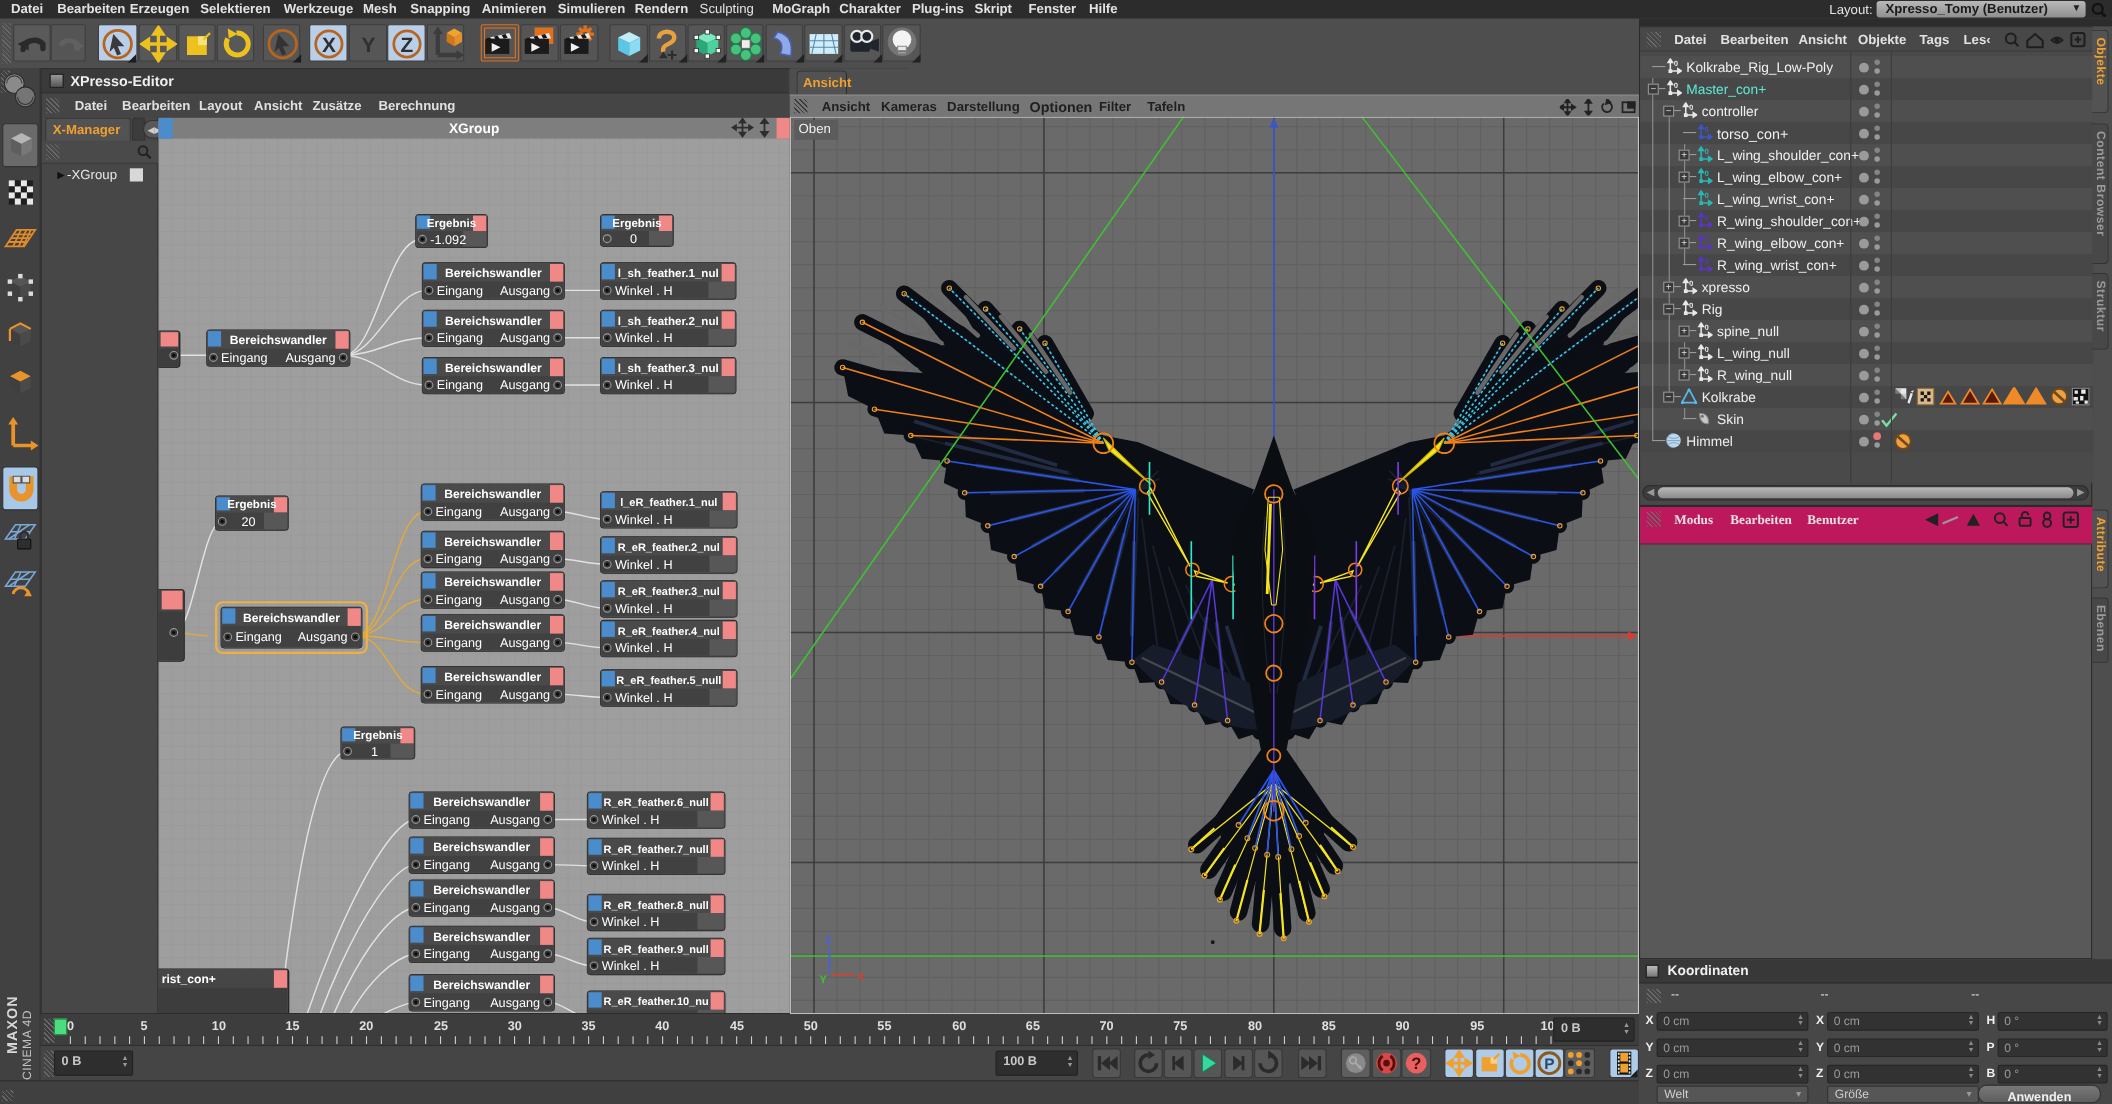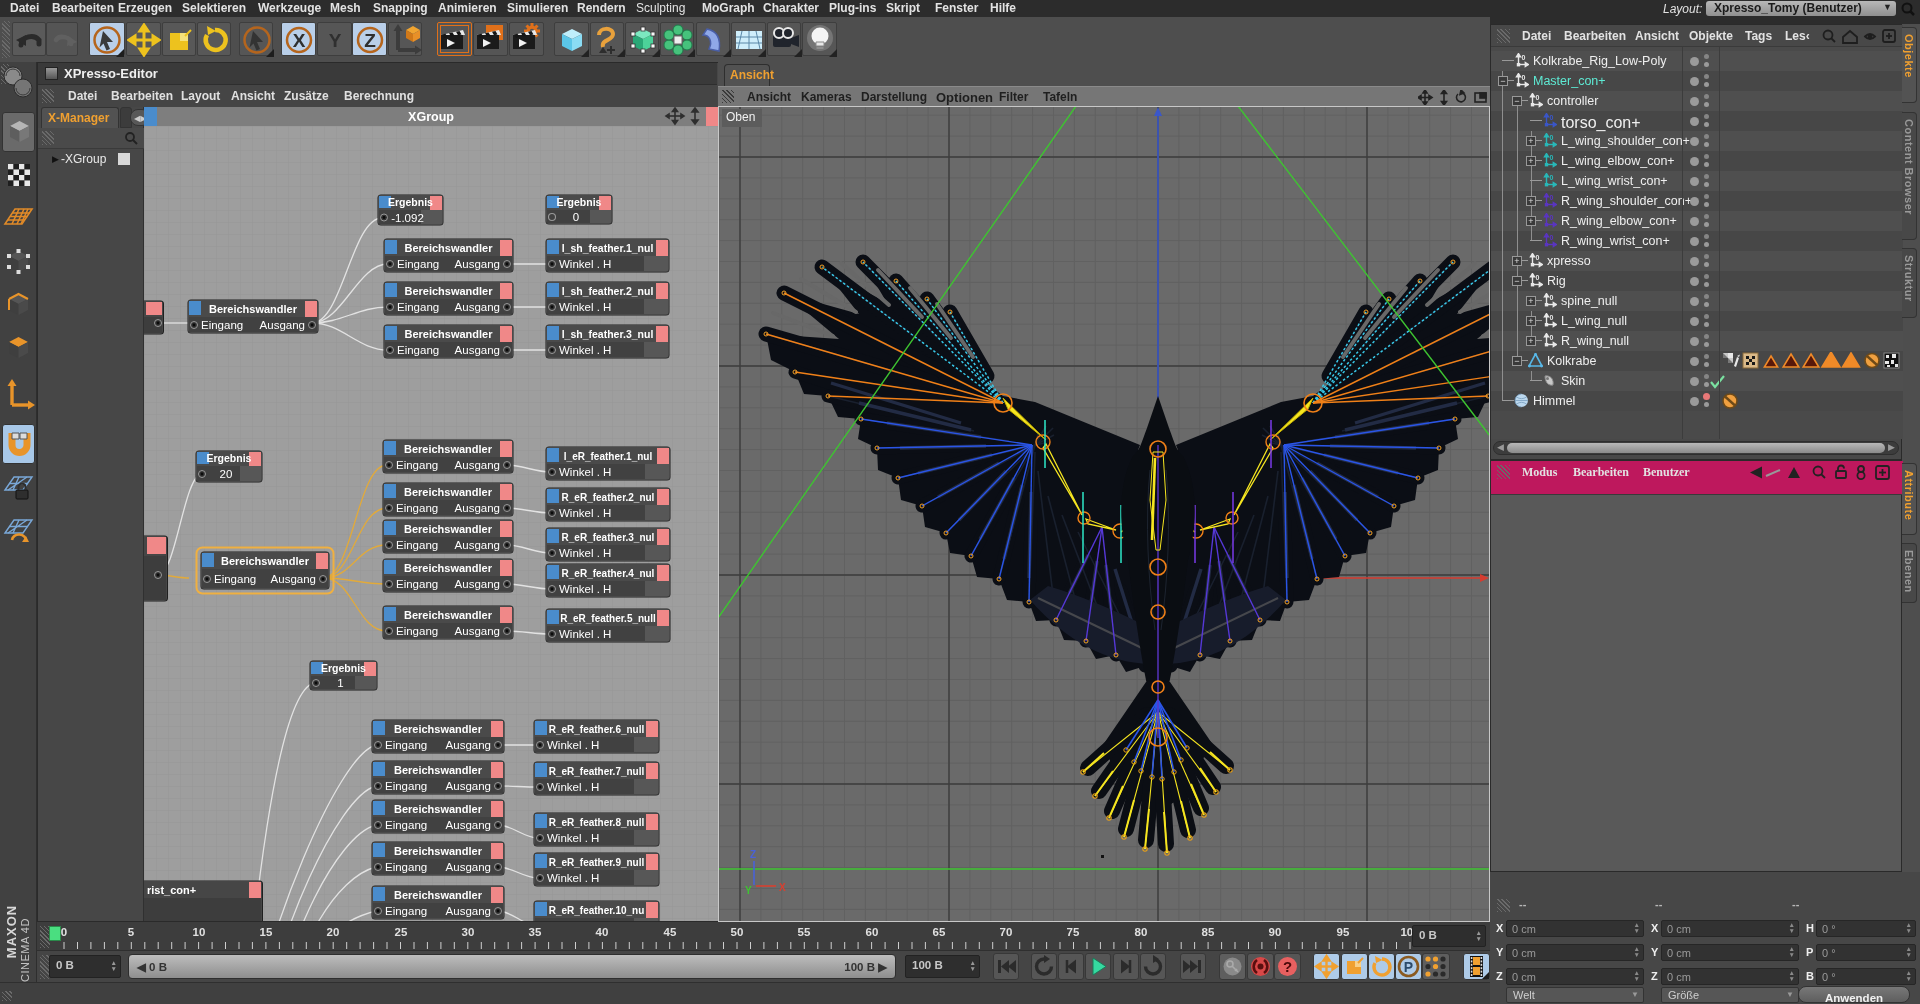--- a/index.html
+++ b/index.html
@@ -24,21 +24,21 @@
       <span style="left:438px;font-weight:bold;">Animieren</span>
       <span style="left:507px;font-weight:bold;">Simulieren</span>
       <span style="left:577px;font-weight:bold;">Rendern</span>
       <span style="left:636px;font-weight:normal;">Sculpting</span>
       <span style="left:702px;font-weight:bold;">MoGraph</span>
       <span style="left:763px;font-weight:bold;">Charakter</span>
       <span style="left:829px;font-weight:bold;">Plug-ins</span>
       <span style="left:886px;font-weight:bold;">Skript</span>
       <span style="left:935px;font-weight:bold;">Fenster</span>
       <span style="left:990px;font-weight:bold;">Hilfe</span>
-      <span style="left:1663px;top:2px;font-style:italic;">Layout:</span>
+      <span style="left:1663px;top:2px;">Layout:</span>
       <div class="abs" style="left:1706px;top:1px;width:190px;height:15px;border-radius:3px;background:linear-gradient(#b8b8b8,#8f8f8f);color:#1a1a1a;font-size:12px;font-weight:bold;">
         <span style="position:absolute;left:8px;top:0px;">Xpresso_Tomy (Benutzer)</span>
         <span style="position:absolute;right:4px;top:1px;color:#222;font-size:9px;">▼</span>
       </div>
       <svg class="abs" style="left:1900px;top:1px;" width="16" height="16">
         <circle cx="7" cy="7" r="4.5" fill="none" stroke="#111" stroke-width="2"></circle>
         <line x1="10" y1="10" x2="14" y2="14" stroke="#111" stroke-width="2.5"></line>
       </svg>
     </div>
     <div class="abs" style="left:1490px;top:17px;width:430px;height:7px;background:#2c2c2c;"></div>
@@ -1226,21 +1226,21 @@
         <div class="abs" style="left:39px;top:73px;width:12px;height:1px;background:#9a9a9a;"></div>
         <svg class="abs" style="left:51px;top:66px;" width="15" height="15" viewBox="0 0 15 15">
           <g stroke="#3a56c8" stroke-width="1.4" fill="#3a56c8">
             <line x1="4.5" y1="3" x2="4.5" y2="11.5"></line>
             <line x1="4.5" y1="11.5" x2="12" y2="11.5"></line>
             <path d="M4.5 0.5 l2 3.2 h-4 z M14.5 11.5 l-3.2 -2 v4 z"></path>
           </g>
           <rect x="2.8" y="10" width="3.4" height="3.4" fill="#3a56c8"></rect>
           <text x="7.5" y="7" font-size="7" font-weight="bold" fill="#3a56c8" font-family="Liberation Sans">0</text>
         </svg>
-        <span style="position:absolute;left:70px;top:67px;color:#efefef;font-size:16px;">torso_con+</span>
+        <span style="position:absolute;left:70px;top:67px;color:#efefef;font-size:13px;">torso_con+</span>
         <div class="abs" style="left:199px;top:70px;width:9px;height:9px;border-radius:50%;background:#9a9a9a;"></div>
         <div class="abs" style="left:213px;top:67px;width:5px;height:5px;border-radius:50%;background:#858585;"></div>
         <div class="abs" style="left:213px;top:75px;width:5px;height:5px;border-radius:50%;background:#9a9a9a;"></div>
         <div class="abs" style="left:39px;top:93px;width:12px;height:1px;background:#9a9a9a;"></div>
         <div class="abs" style="left:35px;top:89px;width:10px;height:10px;background:#3a3a3a;border:1px solid #999;color:#ddd;font-size:9px;line-height:8px;text-align:center;">+</div>
         <svg class="abs" style="left:51px;top:86px;" width="15" height="15" viewBox="0 0 15 15">
           <g stroke="#28b8b8" stroke-width="1.4" fill="#28b8b8">
             <line x1="4.5" y1="3" x2="4.5" y2="11.5"></line>
             <line x1="4.5" y1="11.5" x2="12" y2="11.5"></line>
             <path d="M4.5 0.5 l2 3.2 h-4 z M14.5 11.5 l-3.2 -2 v4 z"></path>
@@ -1486,20 +1486,24 @@
             <rect x="130" y="2" width="13" height="13" rx="2"></rect>
             <line x1="136.5" y1="5" x2="136.5" y2="12"></line>
             <line x1="133" y1="8.5" x2="140" y2="8.5"></line>
           </g>
         </svg>
       </div>
     </div>
     <div class="vtab act" style="left:1902px;top:463px;height:72px;">Attribute</div>
     <div class="vtab" style="left:1902px;top:543px;height:60px;">Ebenen</div>
     <div class="abs" style="left:1490px;top:872px;width:430px;height:132px;background:#474747;">
+      <div class="abs" style="left:0;top:0;width:430px;height:22px;background:#383838;border-bottom:1px solid #2e2e2e;">
+        <div class="abs" style="left:6px;top:5px;width:12px;height:12px;background:linear-gradient(#bbb,#777);border:1px solid #222;"></div>
+        <span style="position:absolute;left:26px;top:3px;color:#efefef;font-size:12.5px;font-weight:bold;">Koordinaten</span>
+      </div>
       <div class="abs grip" style="left:7px;top:27px;width:13px;height:13px;"></div>
       <span style="position:absolute;left:29px;top:26px;color:#b8b8b8;font-size:11px;font-weight:bold;">--</span>
       <span style="position:absolute;left:165px;top:26px;color:#b8b8b8;font-size:11px;font-weight:bold;">--</span>
       <span style="position:absolute;left:302px;top:26px;color:#b8b8b8;font-size:11px;font-weight:bold;">--</span>
       <span style="position:absolute;left:6px;top:50px;color:#efefef;font-size:11px;font-weight:bold;">X</span>
       <div class="abs" style="left:16px;top:48px;width:138px;height:17px;background:#323232;border:1px solid #262626;border-radius:2px;">
         <span style="position:absolute;left:5px;top:2px;color:#9a9a9a;font-size:11px;">0 cm</span>
         <span style="position:absolute;right:3px;top:1px;color:#8a8a8a;font-size:6.5px;line-height:6px;">▲<br>▼</span>
       </div>
       <span style="position:absolute;left:161px;top:50px;color:#efefef;font-size:11px;font-weight:bold;">X</span>
@@ -1583,24 +1587,20 @@
         <div class="abs" style="left:1375px;top:3px;width:74px;height:22px;background:#2e2e2e;border:1px solid #222;border-radius:2px;">
           <span style="position:absolute;left:6px;top:3px;color:#c8c8c8;font-size:11.5px;font-weight:bold;">0 B</span>
           <span style="position:absolute;right:3px;top:4px;color:#999;font-size:6.5px;line-height:6px;">▲<br>▼</span>
         </div>
       </div>
       <div class="abs" style="left:0;top:29px;width:1453px;height:31px;background:#454545;">
         <div class="abs grip" style="left:3px;top:4px;width:10px;height:24px;"></div>
         <div class="abs" style="left:12px;top:4px;width:72px;height:23px;background:#2e2e2e;border:1px solid #222;border-radius:2px;">
           <span style="position:absolute;left:6px;top:3px;color:#c8c8c8;font-size:11.5px;font-weight:bold;">0 B</span>
           <span style="position:absolute;right:3px;top:4px;color:#999;font-size:6.5px;line-height:6px;">▲<br>▼</span>
-        </div>
-        <div class="abs" style="left:91px;top:3px;width:768px;height:25px;background:linear-gradient(#bdbdbd,#8e8e8e);border:1px solid #2e2e2e;border-radius:4px;">
-          <span style="position:absolute;left:8px;top:5px;color:#333;font-size:11.5px;font-weight:bold;">◀ 0 B</span>
-          <span style="position:absolute;right:8px;top:5px;color:#333;font-size:11.5px;font-weight:bold;">100 B ▶</span>
         </div>
         <div class="abs" style="left:868px;top:4px;width:75px;height:23px;background:#2e2e2e;border:1px solid #222;border-radius:2px;">
           <span style="position:absolute;left:6px;top:3px;color:#c8c8c8;font-size:11.5px;font-weight:bold;">100 B</span>
           <span style="position:absolute;right:3px;top:4px;color:#999;font-size:6.5px;line-height:6px;">▲<br>▼</span>
         </div>
         <div class="abs" style="left:956px;top:2px;width:26px;height:27px;background:#565656;border:1px solid #383838;border-radius:3px;"><svg width="24" height="25" viewBox="0 0 24 25">
             <g fill="#2b2b2b">
               <rect x="4" y="6" width="3" height="13"></rect>
               <path d="M15 6 v13 l-8 -6.5 z M22 6 v13 l-8 -6.5 z"></path>
             </g>

